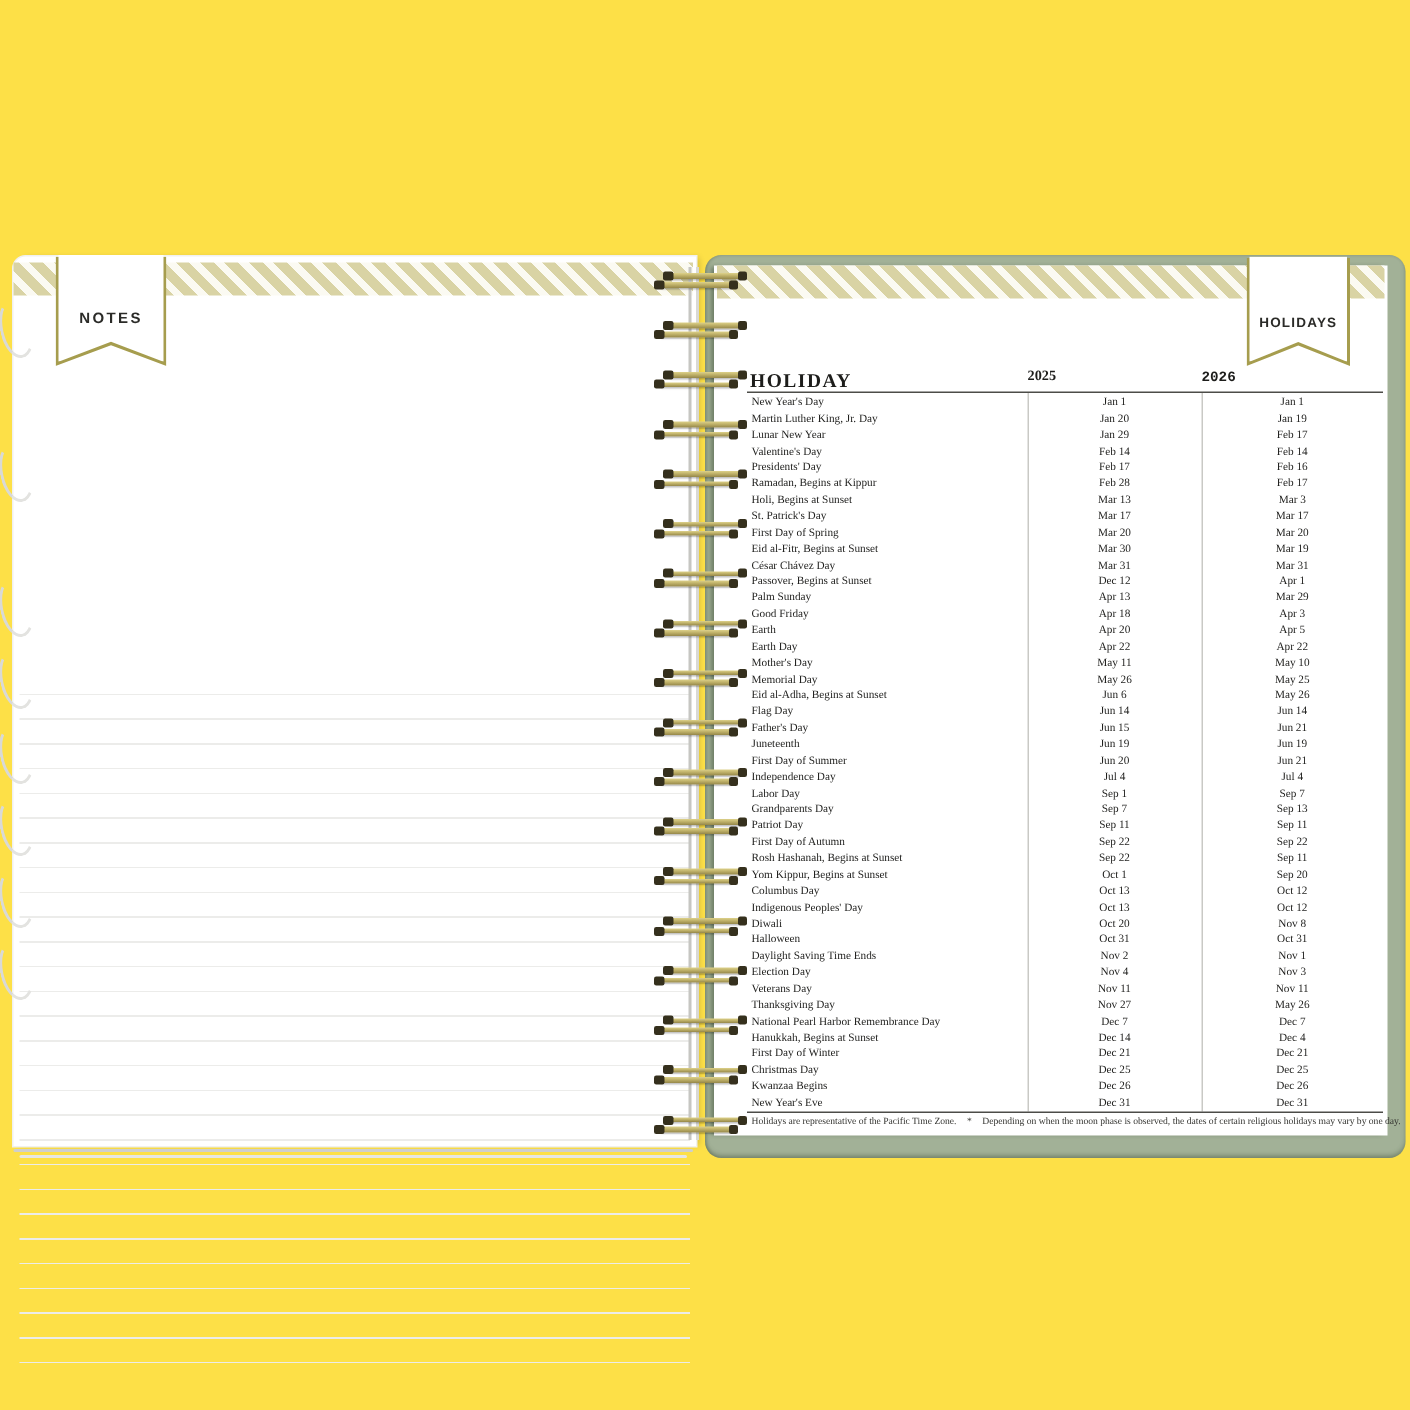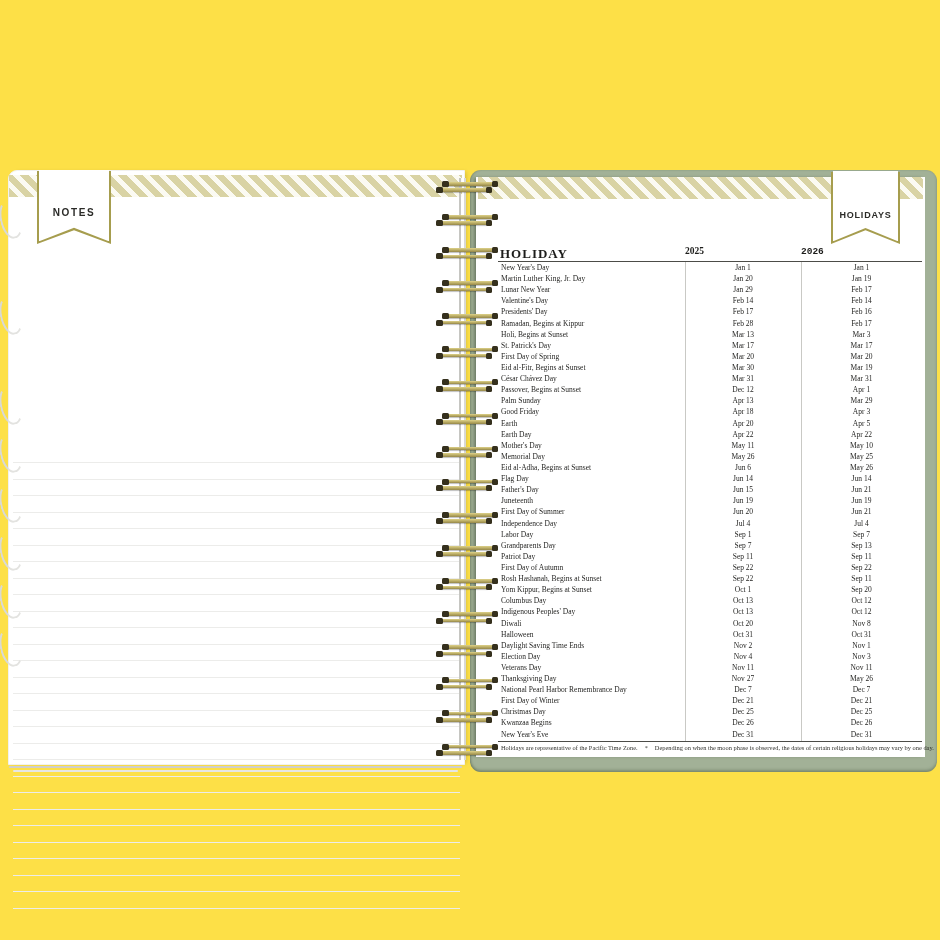--- a/index.html
+++ b/index.html
@@ -310,20 +310,25 @@
           <span class="hname">Thanksgiving Day</span>
           <span class="hdate c1">Nov 27</span>
           <span class="hdate c2">May 26</span>
         </div>
         <div class="hrow">
           <span class="hname">National Pearl Harbor Remembrance Day</span>
           <span class="hdate c1">Dec 7</span>
           <span class="hdate c2">Dec 7</span>
         </div>
         <div class="hrow">
+          <span class="hname">Hanukkah, Begins at Sunset</span>
+          <span class="hdate c1">Dec 14</span>
+          <span class="hdate c2">Dec 4</span>
+        </div>
+        <div class="hrow">
           <span class="hname">First Day of Winter</span>
           <span class="hdate c1">Dec 21</span>
           <span class="hdate c2">Dec 21</span>
         </div>
         <div class="hrow">
           <span class="hname">Christmas Day</span>
           <span class="hdate c1">Dec 25</span>
           <span class="hdate c2">Dec 25</span>
         </div>
         <div class="hrow">

